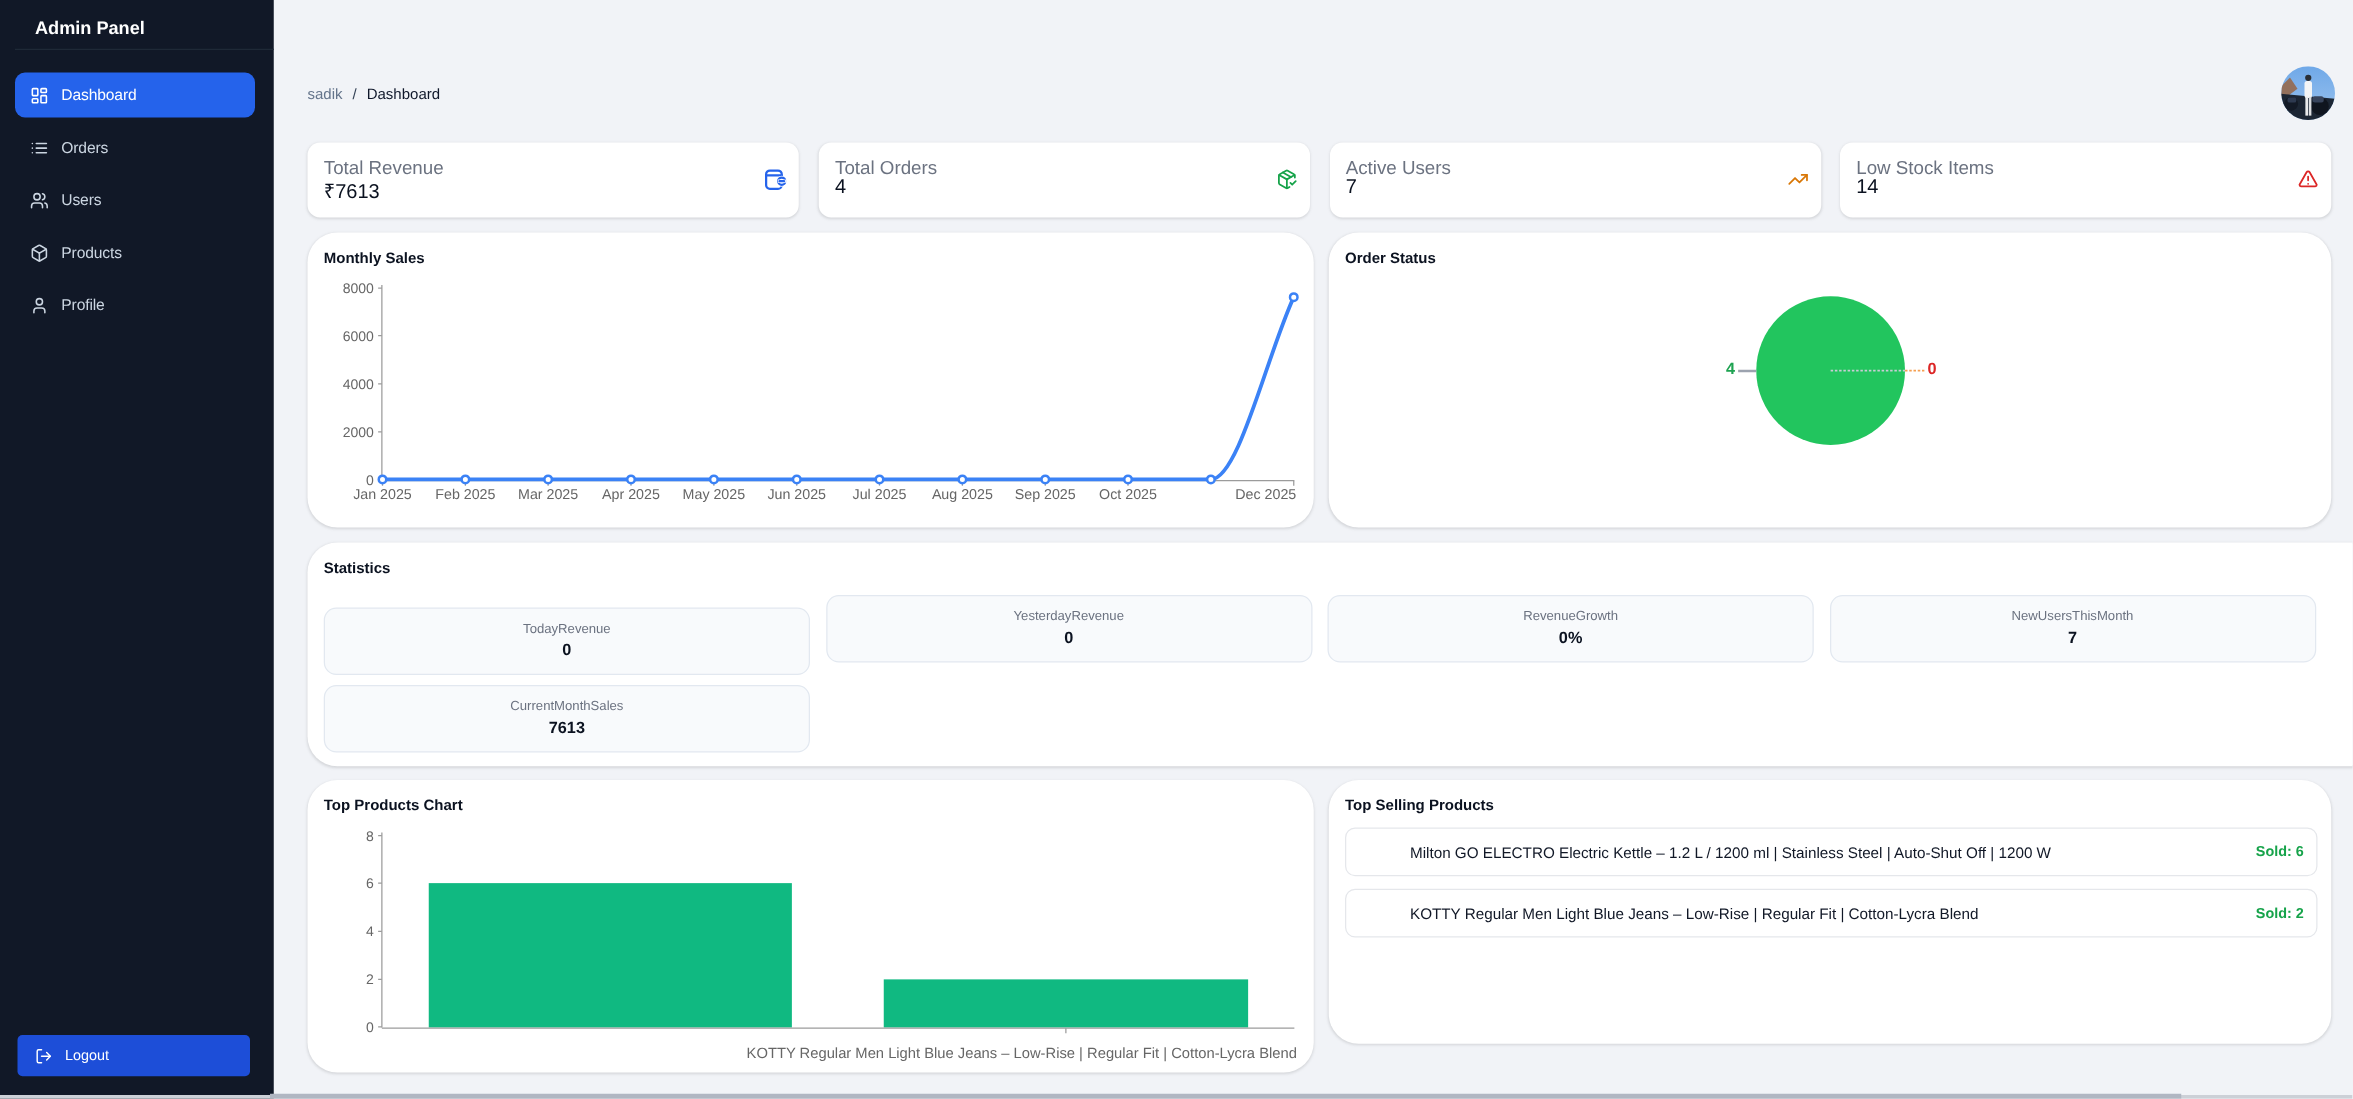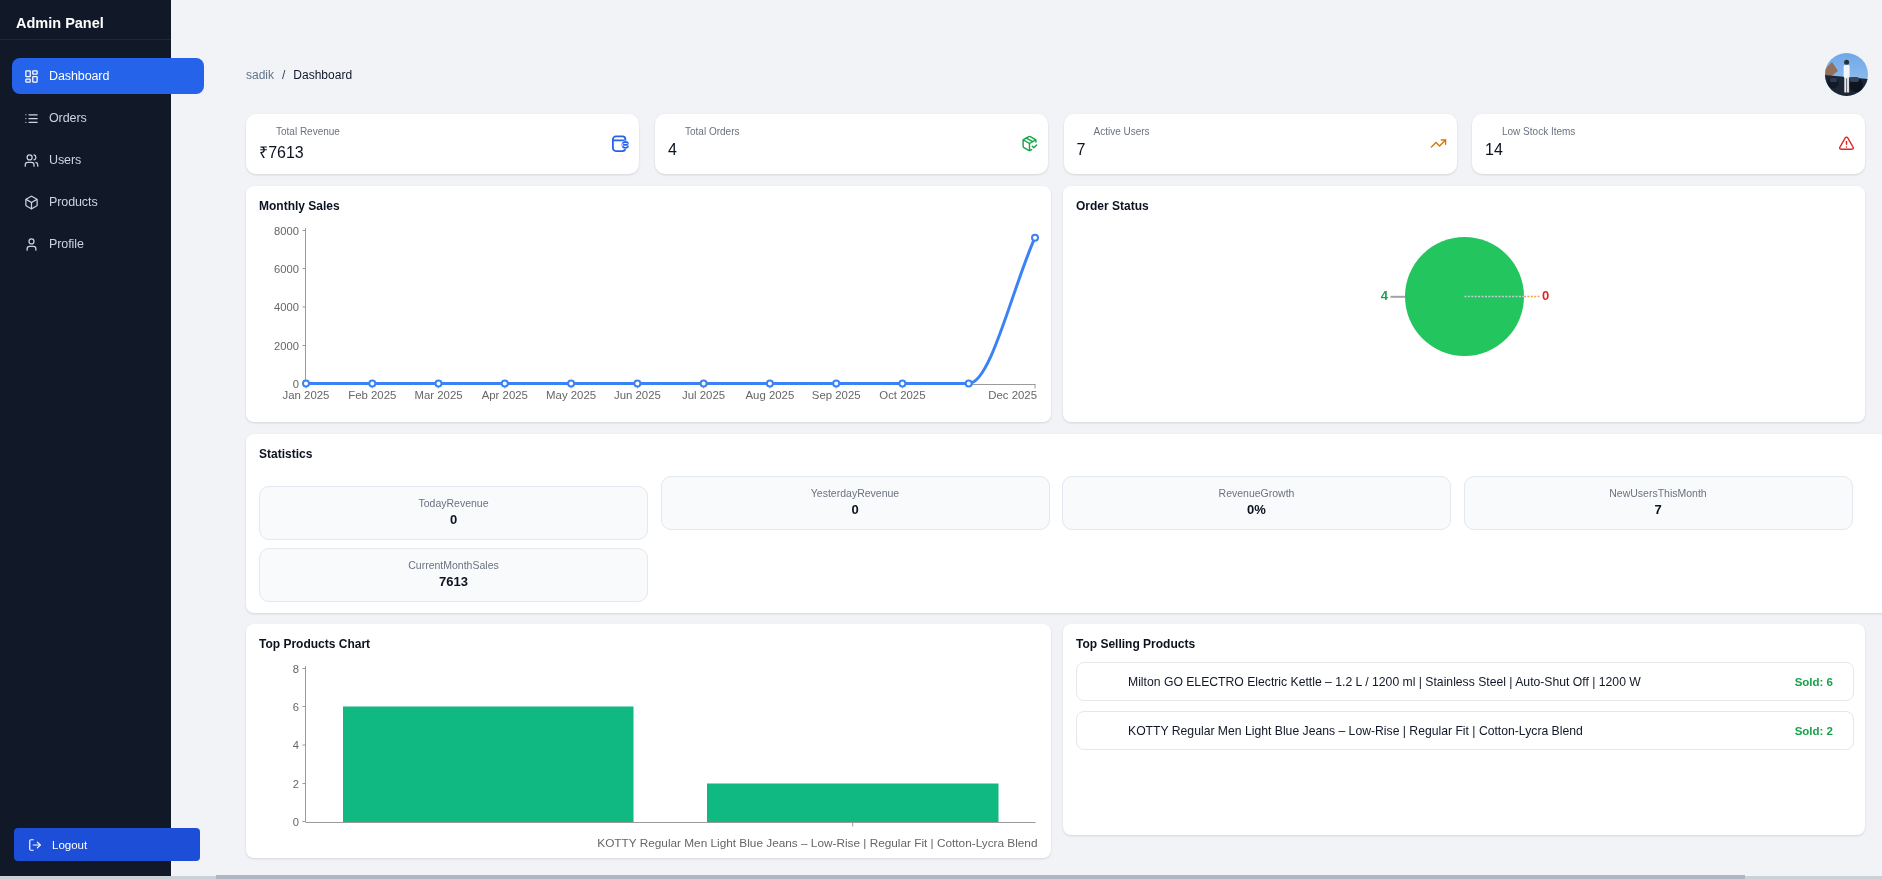--- a/index.html
+++ b/index.html
@@ -1,47 +1,47 @@
 <!DOCTYPE html>
 <html><head>
 <meta charset="utf-8">
 <style>
   * { margin:0; padding:0; box-sizing:border-box; }
   html,body { width:1882px; height:879px; overflow:hidden; }
   body { font-family:"Liberation Sans", sans-serif; background:#f1f3f7; position:relative; }
   .abs { position:absolute; }
   
-  #sidebar { position:absolute; left:0; top:0; width:171px; height:879px; background:#111827; }
+  #sidebar { position:absolute; left:0; top:0; width:219px; height:879px; background:#111827;padding-left:12px; }
   #sidebar h1 { color:#fff; font-size:14.5px; font-weight:bold; padding:15px 16px 8px 16px; }
   #sidebar .divider { height:1px; background:#1f2937; }
   .nav-item { position:absolute; left:12px; width:192px; height:36px; border-radius:8px;
               display:flex; align-items:center; color:#cbd5e1; font-size:12.5px; letter-spacing:-0.1px; }
   .nav-item svg { margin-left:12px; margin-right:10px; flex:0 0 auto; }
   .nav-item.active { background:#2563eb; color:#fff; }
   #logout { position:absolute; left:14px; top:828px; width:186px; height:33px; background:#1d4ed8;
             border-radius:4px; display:flex; align-items:center; color:#fff; font-size:11.5px; font-weight:normal; }
   #logout svg { margin-left:14px; margin-right:10px; }
   
-  .card { position:absolute; background:#fff; border-radius:8px;
+  .card { position:absolute; background:#fff; border-radius:24px;
           box-shadow:0 1px 3px rgba(0,0,0,.08), 0 1px 2px rgba(0,0,0,.05); }
   .card .title { position:absolute; left:13px; top:13px; font-size:12px; font-weight:bold; color:#0b1220; }
   
   .stat { height:60px; top:114px; width:393px; border-radius:10px; }
-  .stat .lbl { position:absolute; left:30px; top:12px; font-size:10px; color:#6b7280; }
+  .stat .lbl { position:absolute; left:13px; top:12px; font-size:15px; color:#6b7280; }
   .stat .val { position:absolute; left:13px; top:26.5px; font-size:16px; font-weight:normal; color:#0b1220; }
   .stat svg { position:absolute; right:10px; top:21px; }
   
   .sbox { position:absolute; width:389px; height:54px; background:#f8fafc; border:1px solid #e2e8f0; border-radius:10px; text-align:center; }
   .sbox .l { display:block; margin-top:10px; font-size:10.5px; color:#6b7280; }
   .sbox .v { display:block; margin-top:3px; font-size:13px; font-weight:bold; color:#0b1220; }
   
   .prow { position:absolute; left:13px; width:778px; height:39px; border:1px solid #e5e7eb; border-radius:8px;
           display:flex; align-items:center; font-size:12.2px; color:#111827;padding-left:41px; }
   .prow .nm { margin-left:10px; }
-  .prow .sold { margin-left:auto; margin-right:20px; font-weight:bold; color:#16a34a; font-size:11.5px; }
+  .prow .sold { margin-left:auto; margin-right:10px; font-weight:bold; color:#16a34a; font-size:11.5px; }
   
   #crumb { position:absolute; left:246px; top:68px; font-size:12px; color:#64748b; }
   #crumb b { color:#0f172a; font-weight:normal; }
   #crumb .sep { color:#334155; margin:0 8px; }
   
   #sbar-track { position:absolute; left:0; top:876px; width:1882px; height:3px; background:#ccd0d7; }
   #sbar-thumb { position:absolute; left:216px; top:875px; width:1529px; height:4px; background:#b0b6c2; }
 </style>
 </head>
 <body>

